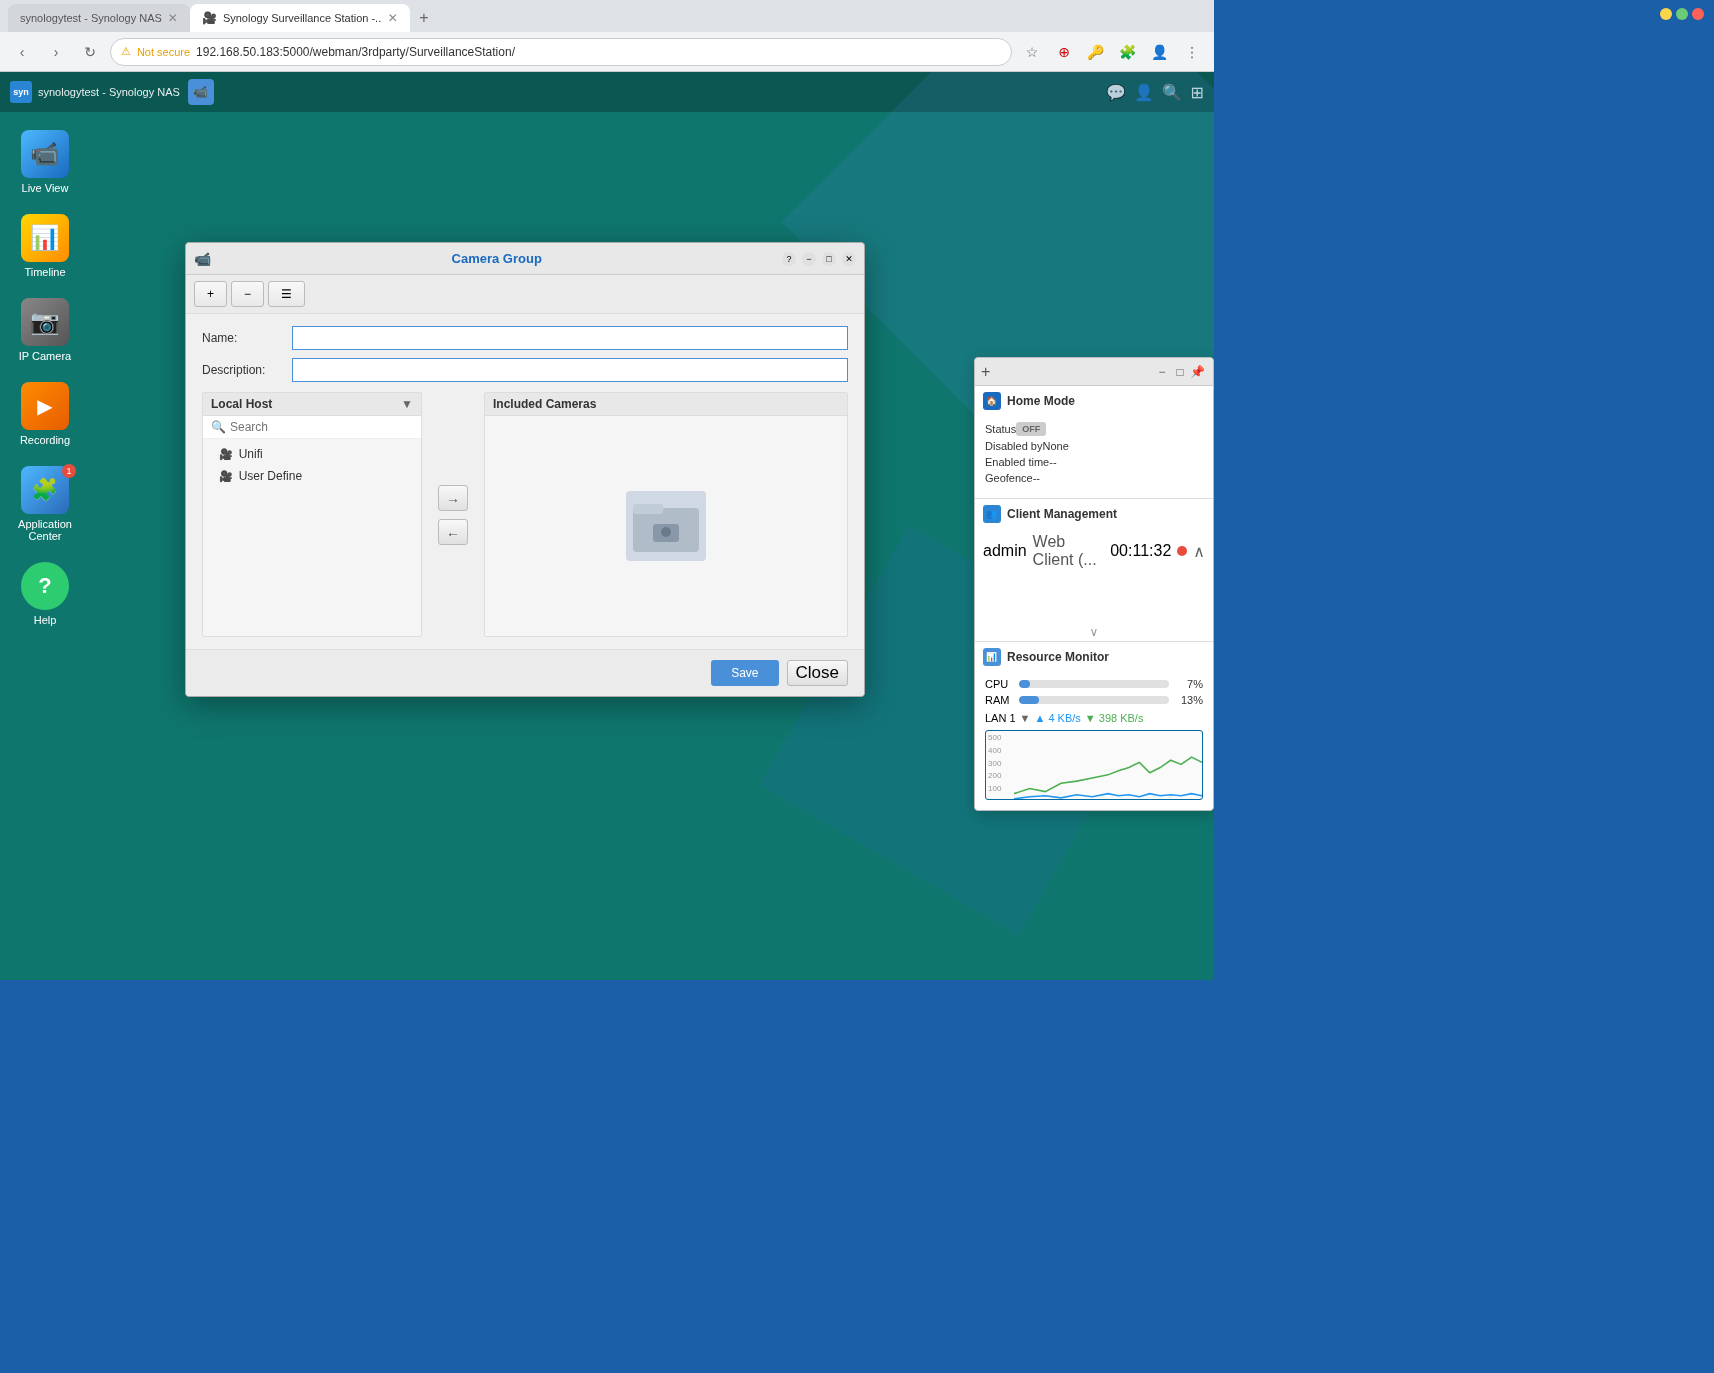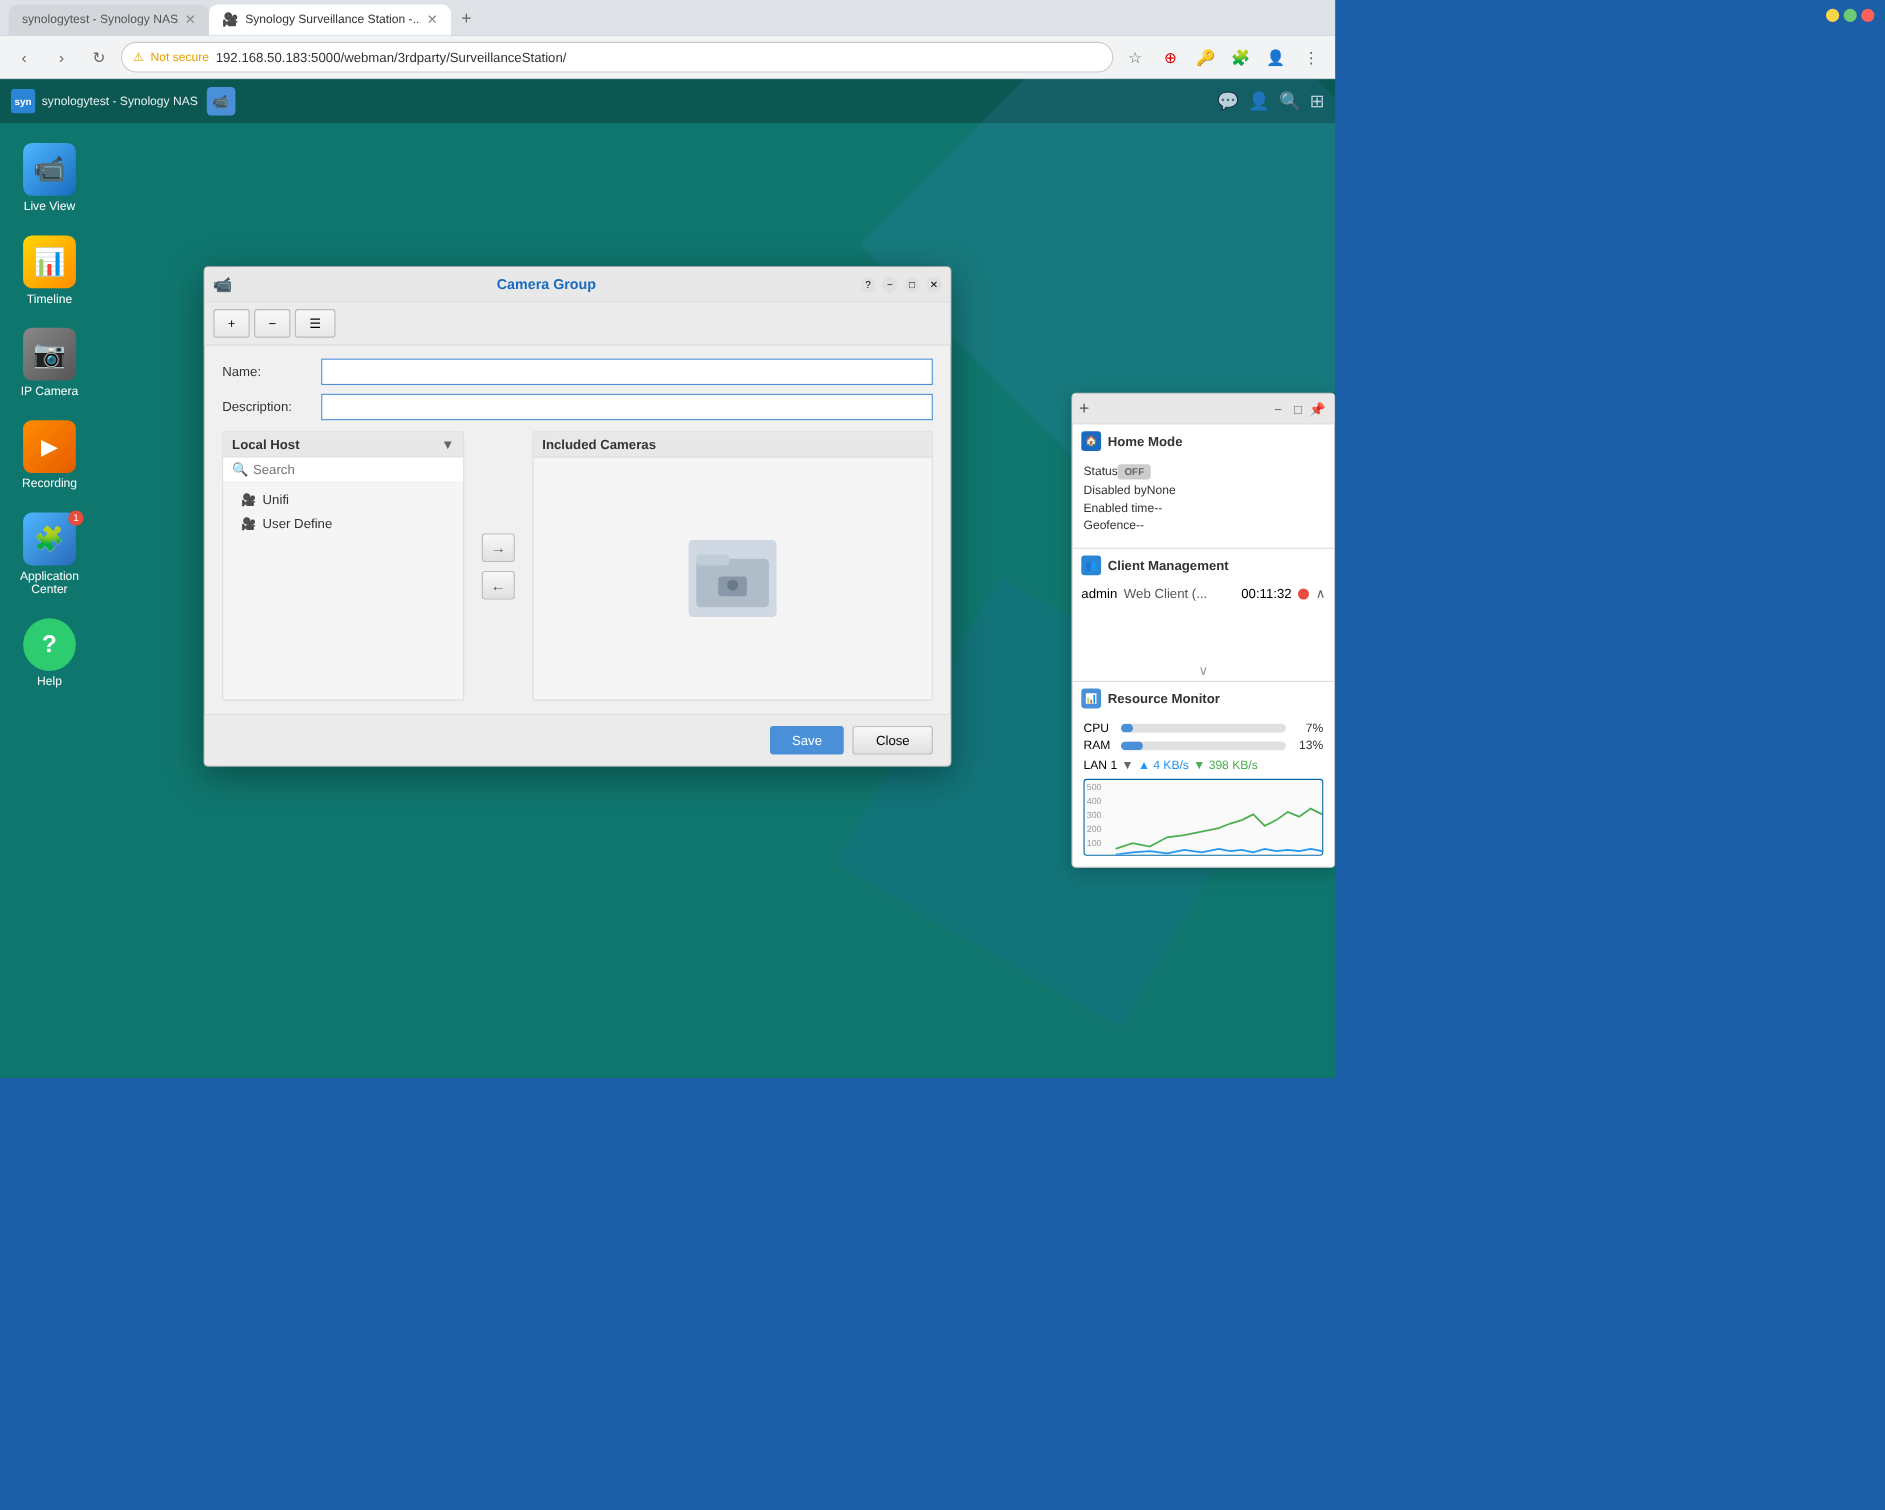--- a/index.html
+++ b/index.html
@@ -70,35 +70,35 @@
     .search-box input { border: none; outline: none; flex: 1; font-size: 12px; }
     .camera-list { padding: 4px 0; }
     .camera-item { display: flex; align-items: center; padding: 4px 16px; font-size: 12px; color: #333; cursor: pointer; gap: 6px; }
     .arrow-btns { display: flex; flex-direction: column; justify-content: center; align-items: center; gap: 8px; padding: 0 6px; }
     .arrow-btn { width: 30px; height: 26px; border: 1px solid #bbb; background: linear-gradient(to bottom, #f8f8f8, #e0e0e0); border-radius: 3px; cursor: pointer; display: flex; align-items: center; justify-content: center; font-size: 14px; color: #555; }
     .right-panel { flex: 1; background: #f5f5f5; border: 1px solid #ddd; border-radius: 2px; }
     .right-panel-inner { display: flex; align-items: center; justify-content: center; height: 220px; }
     .empty-folder { width: 80px; height: 70px; background: #d0d8e4; border-radius: 4px; display: flex; align-items: center; justify-content: center; font-size: 28px; color: #a0a8b4; position: relative; }
     .dialog-footer { display: flex; justify-content: flex-end; gap: 8px; padding: 10px 16px; background: #ebebeb; border-top: 1px solid #ddd; border-radius: 0 0 4px 4px; }
     .btn-save { height: 26px; padding: 0 20px; background: #4a90d9; color: #fff; border: none; border-radius: 3px; cursor: pointer; font-size: 12px; }
-    .btn-close { height: 26px; padding: 0 20px; background: linear-gradient(to bottom, #f8f8f8, #e0e0e0); border: 1px solid #bbb; border-radius: 3px; cursor: pointer; font-size: 12px; }
+    .btn-close { height: 26px; padding: 0 8px; background: linear-gradient(to bottom, #f8f8f8, #e0e0e0); border: 1px solid #bbb; border-radius: 3px; cursor: pointer; font-size: 17px; }
 
     
     .side-panel { position: absolute; top: 285px; right: 0; width: 240px; background: #fff; border: 1px solid #bbb; border-radius: 4px; box-shadow: 0 4px 16px rgba(0,0,0,0.2); }
     .side-panel-toolbar { display: flex; align-items: center; height: 28px; background: #e8e8e8; border-bottom: 1px solid #ccc; padding: 0 6px; border-radius: 4px 4px 0 0; }
     .side-panel-add { font-size: 16px; cursor: pointer; color: #555; margin-right: auto; }
     .side-panel-btn { width: 18px; height: 18px; display: flex; align-items: center; justify-content: center; cursor: pointer; color: #666; font-size: 12px; }
     .section { border-bottom: 1px solid #ddd; }
     .section-header { display: flex; align-items: center; padding: 6px 8px; gap: 6px; font-size: 12px; font-weight: bold; color: #333; }
     .section-icon { width: 18px; height: 18px; background: #1a6abf; border-radius: 3px; display: flex; align-items: center; justify-content: center; color: #fff; font-size: 9px; }
     .section-body { padding: 6px 10px 10px; }
     .info-row { display: flex; align-items: center; margin-bottom: 4px; font-size: 11px; color: #333; }
     .toggle-switch { display: flex; align-items: center; }
     .toggle-off { background: #ccc; color: #666; font-size: 9px; padding: 2px 6px; border-radius: 3px; font-weight: bold; }
-    .client-row { display: flex; align-items: center; padding: 4px 8px; gap: 6px; font-size: 12px; }
+    .client-row { display: flex; align-items: center; padding: 4px 8px; gap: 6px; font-size: 16px; }
     .client-status-red { width: 10px; height: 10px; background: #e74c3c; border-radius: 50%; }
     .resource-section { padding: 6px 10px; }
     .resource-row { display: flex; align-items: center; gap: 6px; margin-bottom: 4px; font-size: 11px; }
     .resource-bar-bg { flex: 1; height: 8px; background: #e0e0e0; border-radius: 4px; overflow: hidden; }
     .resource-bar { height: 100%; background: #4a90d9; border-radius: 4px; }
     .resource-val { width: 28px; text-align: right; color: #333; }
     .network-row { display: flex; align-items: center; gap: 4px; font-size: 11px; padding: 2px 0; }
     .net-up { color: #2196F3; }
     .net-down { color: #4caf50; }
     .chart-area { height: 70px; border: 1px solid #0369a1; border-radius: 3px; margin: 4px 0; background: #fafafa; position: relative; overflow: hidden; }

